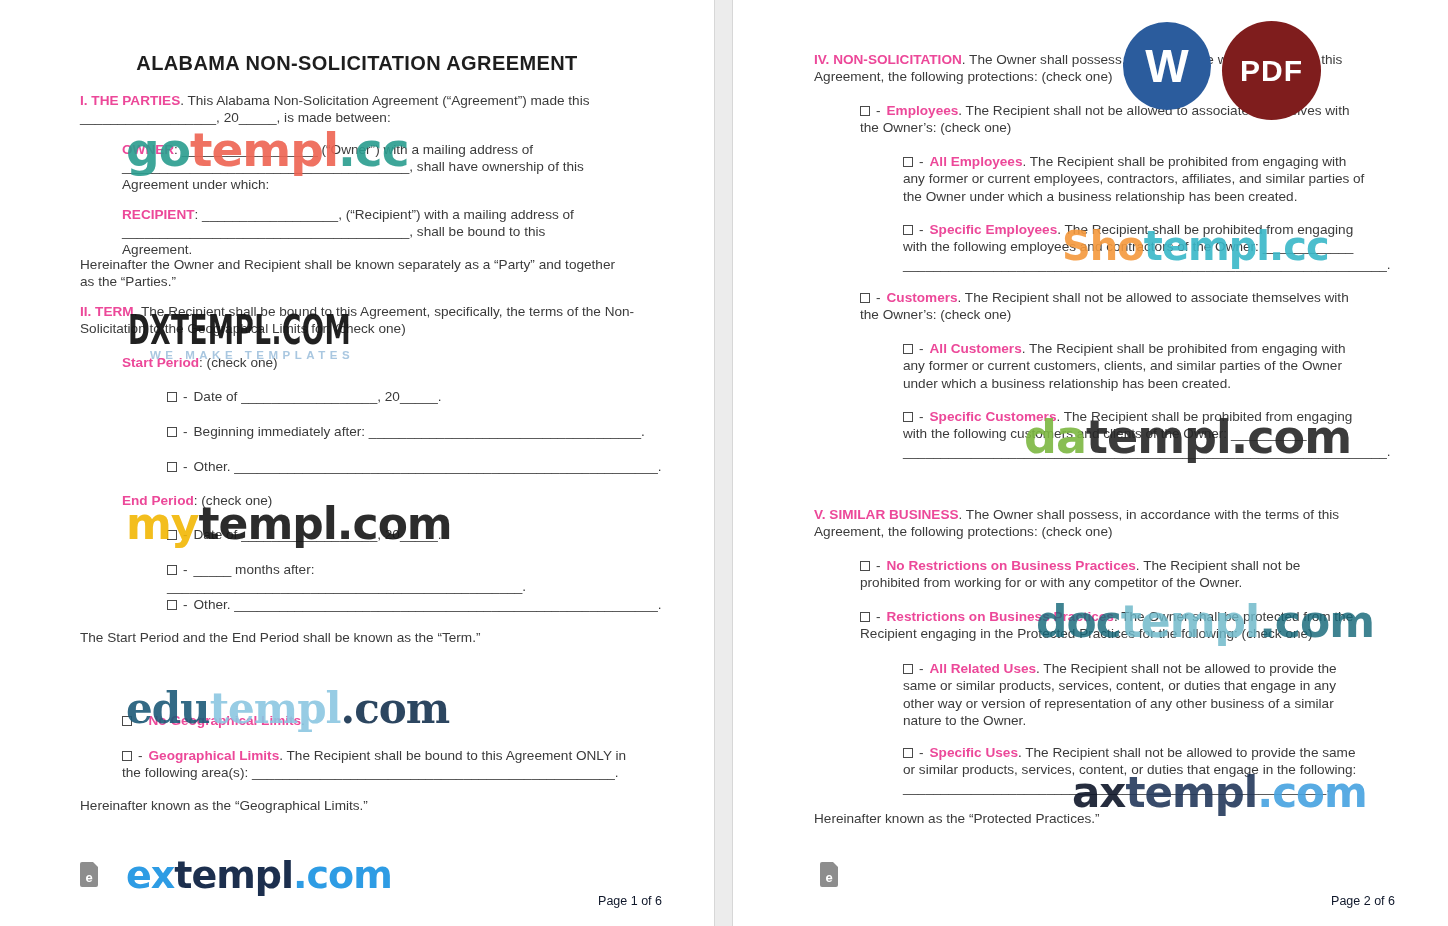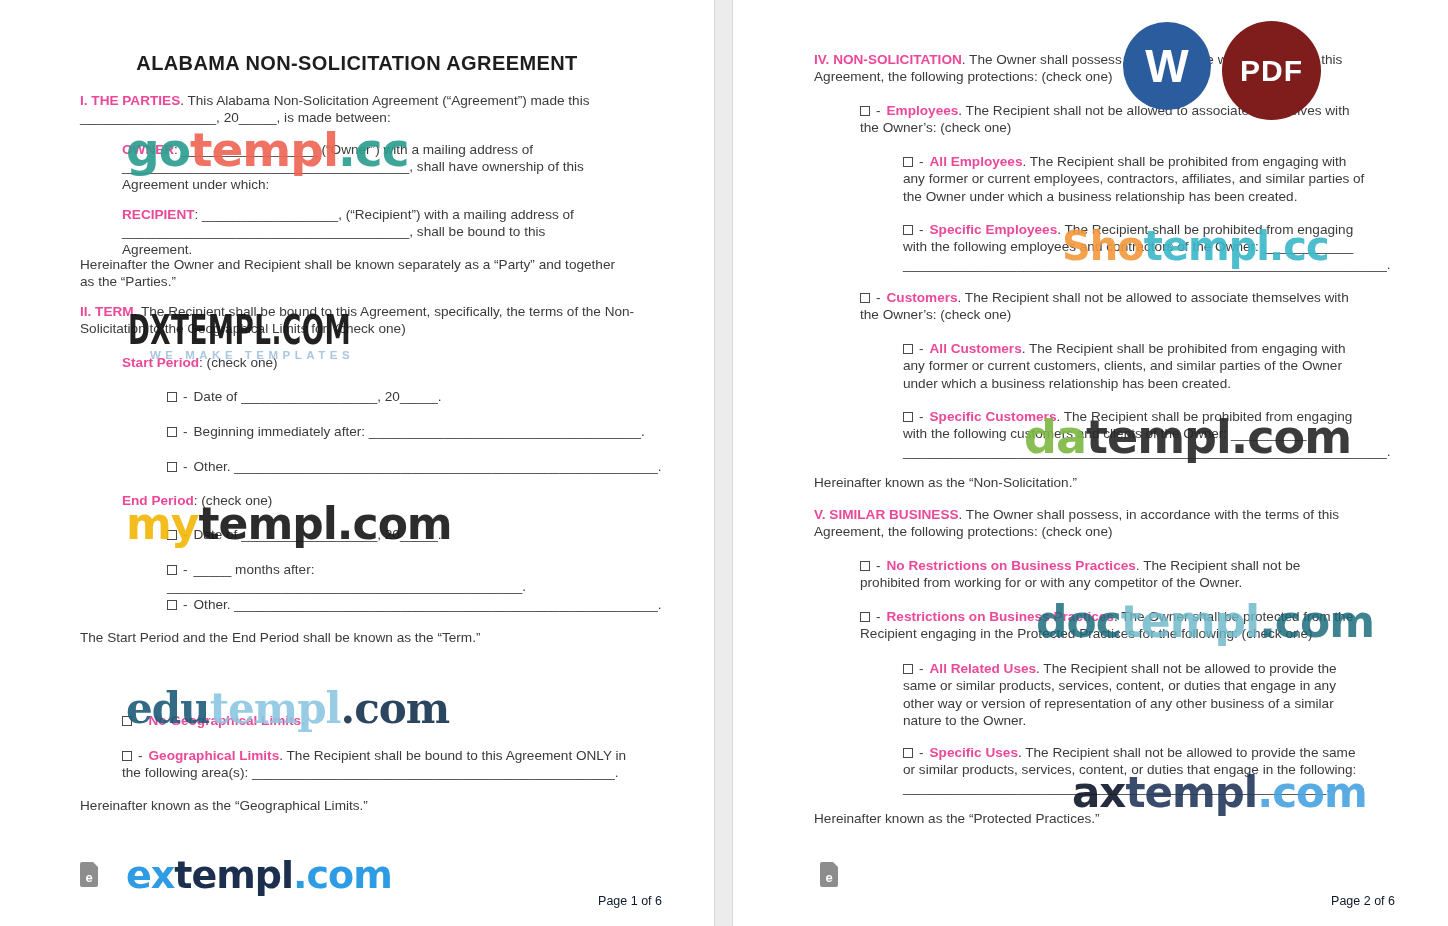--- a/index.html
+++ b/index.html
@@ -136,21 +136,20 @@
     </div>
 
     <div class="tb" style="left:170px;top:340px;width:467px">
       <span class="ck"></span><span class="dash">-</span><span class="b">All Customers</span><span>. The Recipient shall be prohibited from engaging with any former or current customers, clients, and similar parties of the Owner under which a business relationship has been created.</span>
     </div>
 
     <div class="tb" style="left:170px;top:408px;width:467px">
       <span class="ck"></span><span class="dash">-</span><span class="b">Specific Customers</span><span>. The Recipient shall be prohibited from engaging with the following customers and clients of the Owner: __________ ________________________________________________________________.</span>
     </div>
 
-    <div class="tb" style="left:81px;top:474px;width:545px">Hereinafter known as the “Non-Solicitation.”</div>
 
     <div class="tb" style="left:81px;top:506px;width:554px">
       <span class="b">V. SIMILAR BUSINESS</span><span>. The Owner shall possess, in accordance with the terms of this Agreement, the following protections: (check one)</span>
     </div>
 
     <div class="tb" style="left:127px;top:557px;width:490px">
       <span class="ck"></span><span class="dash">-</span><span class="b">No Restrictions on Business Practices</span><span>. The Recipient shall not be prohibited from working for or with any competitor of the Owner.</span>
     </div>
 
     <div class="tb" style="left:127px;top:608px;width:512px">

